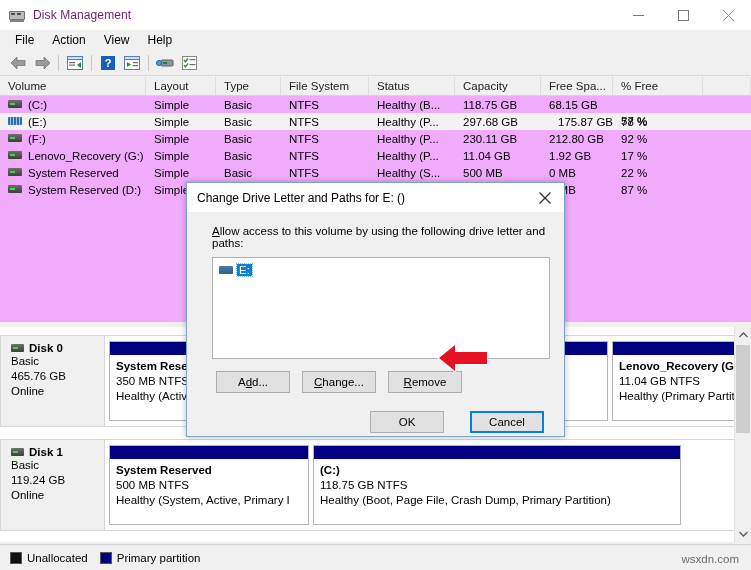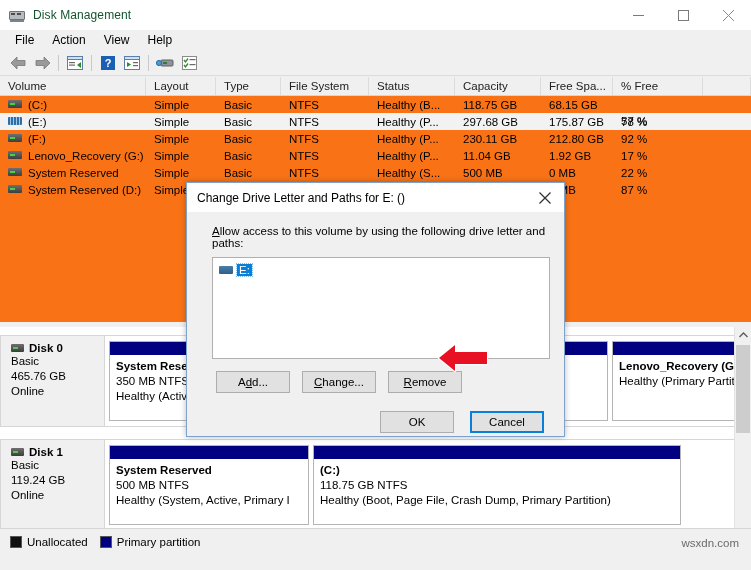--- a/index.html
+++ b/index.html
@@ -32,21 +32,21 @@
   .title-icon .di-slot1 {
     position: absolute; left: 2px; top: 6px; width: 4px; height: 2px; background: #4a4f54;
   }
   .title-icon .di-slot2 {
     position: absolute; left: 8px; top: 6px; width: 4px; height: 2px; background: #4a4f54;
   }
   .title-icon .di-base {
     position: absolute; left: 1px; top: 13px; width: 14px; height: 2px; background: #7d8387;
   }
   .title-text {
-    font-size: 12px; color: #14532d; letter-spacing: .1px;
+    font-size: 12px; color: #701a75; letter-spacing: .1px;
   }
   .win-controls { position: absolute; right: 0; top: 0; height: 30px; display: flex; }
   .win-btn {
     width: 45px; height: 30px; display: flex; align-items: center; justify-content: center;
     color: #7a7a7a; font-size: 12px; line-height: 1;
   }
   .win-btn svg { display: block; }
 
   
   .menubar {
@@ -64,21 +64,21 @@
     background: #f0f0f0; border-bottom: 1px solid #dcdcdc;
     display: flex; align-items: center; padding-left: 6px; box-sizing: border-box;
   }
   .tb-btn { width: 24px; height: 22px; display: flex; align-items: center; justify-content: center; }
   .tb-sep { width: 1px; height: 16px; background: #c9c9c9; margin: 0 4px; }
   .arrow-ico { width: 17px; height: 14px; }
 
   
   .listpane {
     position: absolute; top: 77px; left: 0; width: 751px; height: 245px;
-    background: #f97316;
+    background: #f0abfc;
   }
   .lv-header {
     display: flex; height: 19px; background: #f0f0f0;
     border-bottom: 1px solid #d6d6d6; box-sizing: border-box;
   }
   .lv-th {
     font-size: 11.5px; color: #222; padding-left: 8px; line-height: 18px;
     border-right: 1px solid #dcdcdc; box-sizing: border-box; overflow: hidden;
     white-space: nowrap;
   }
@@ -131,21 +131,21 @@
   
   .vscroll {
     position: absolute; right: 0; top: 327px; width: 16px; height: 215px;
     background: #f0f0f0; border-left: 1px solid #e3e3e3;
   }
   .vs-arrow { height: 16px; display:flex; align-items:center; justify-content:center; color:#5a5a5a; font-size:9px;}
   .vs-thumb { position:absolute; top:18px; left:1px; width:14px; height:88px; background:#cdcdcd; }
 
   
   .legend {
-    position: absolute; bottom: 16px; left: 0; width: 751px; height: 26px;
+    position: absolute; bottom: 0; left: 0; width: 751px; height: 26px;
     background: #f0f0f0; border-top: 1px solid #d6d6d6;
     display: flex; align-items: center; padding-left: 10px; box-sizing: border-box;
   }
   .lg-item { display:flex; align-items:center; margin-right: 12px; font-size: 11.5px; }
   .lg-sw { width: 12px; height: 12px; margin-right: 5px; border: 1px solid #555; box-sizing:border-box; }
   .watermark {
     position: absolute; right: 12px; bottom: 5px; font-size: 11.5px; color: #6b6b6b;
   }
 
   
@@ -174,21 +174,21 @@
   .dlg-list-item { display: inline-flex; align-items: center; }
   .dl-ico {
     width: 14px; height: 8px; margin-right: 4px; border-radius:1px;
     background: linear-gradient(#4a7ea8,#2f5f87);
   }
   .dl-text {
     background: #0a7fd8; color: #fff; font-size: 11.5px; padding: 0 2px;
     outline: 1px dotted #7fbdec; outline-offset: 0px;
   }
   .dlg-btnrow1 { margin-top: 12px; display: flex; gap: 12px; padding-left: 4px; }
-  .dlg-btnrow2 { margin-top: 18px; display: flex; gap: 16px; justify-content: flex-end; padding-right: 6px; }
+  .dlg-btnrow2 { margin-top: 18px; display: flex; gap: 26px; justify-content: flex-end; padding-right: 6px; }
   .btn {
     height: 22px; min-width: 74px; background: #e1e1e1; border: 1px solid #adadad;
     box-sizing: border-box; font-size: 11.5px; display:flex; align-items:center;
     justify-content:center; color:#000;
   }
   .btn u { text-decoration: underline; }
   .btn.focus { border: 2px solid #0a7fd8; background: #e1e1e1; }
 
   
   .red-arrow { position: absolute; left: 437px; top: 342px; width: 52px; height: 32px; }
@@ -323,21 +323,21 @@
             <span class="vol-ico stripe">
               <span class="sh"></span>
             </span>
             <span>(E:)</span>
           </div>
           <div class="lv-td" style="width: 70px;">Simple</div>
           <div class="lv-td" style="width: 65px;">Basic</div>
           <div class="lv-td" style="width: 88px;">NTFS</div>
           <div class="lv-td" style="width: 86px;">Healthy (P...</div>
           <div class="lv-td" style="width: 86px;">297.68 GB</div>
-          <div class="lv-td" style="width: 72px;">175.87 GB</div>
+          <div class="lv-td" style="width: 72px; text-align: right;">175.87 GB</div>
           <div class="lv-td" style="width: 90px;">78 %</div>
         </div>
         <div class="lv-row">
           <div class="vol-name" style="width: 146px;">
             <span class="vol-ico">
               <span class="sh"></span>
               <span class="led"></span>
             </span>
             <span>(F:)</span>
           </div>
@@ -433,20 +433,21 @@
             <div class="part-body">
               <div class="pb-title"></div>
               <div></div>
               <div></div>
             </div>
           </div>
           <div class="part" style="width: 140px; flex: 0 0 140px;">
             <div class="part-cap"></div>
             <div class="part-body">
               <div class="pb-title">Lenovo_Recovery  (G:)</div>
+              <div>11.04 GB NTFS</div>
               <div>Healthy (Primary Partitio</div>
             </div>
           </div>
         </div>
       </div>
       <div class="disk-block" style="top: 112px; height: 92px;">
         <div class="disk-info">
           <div class="disk-title">
             <span class="dk-ico"></span>
             <span>Disk 1</span>

